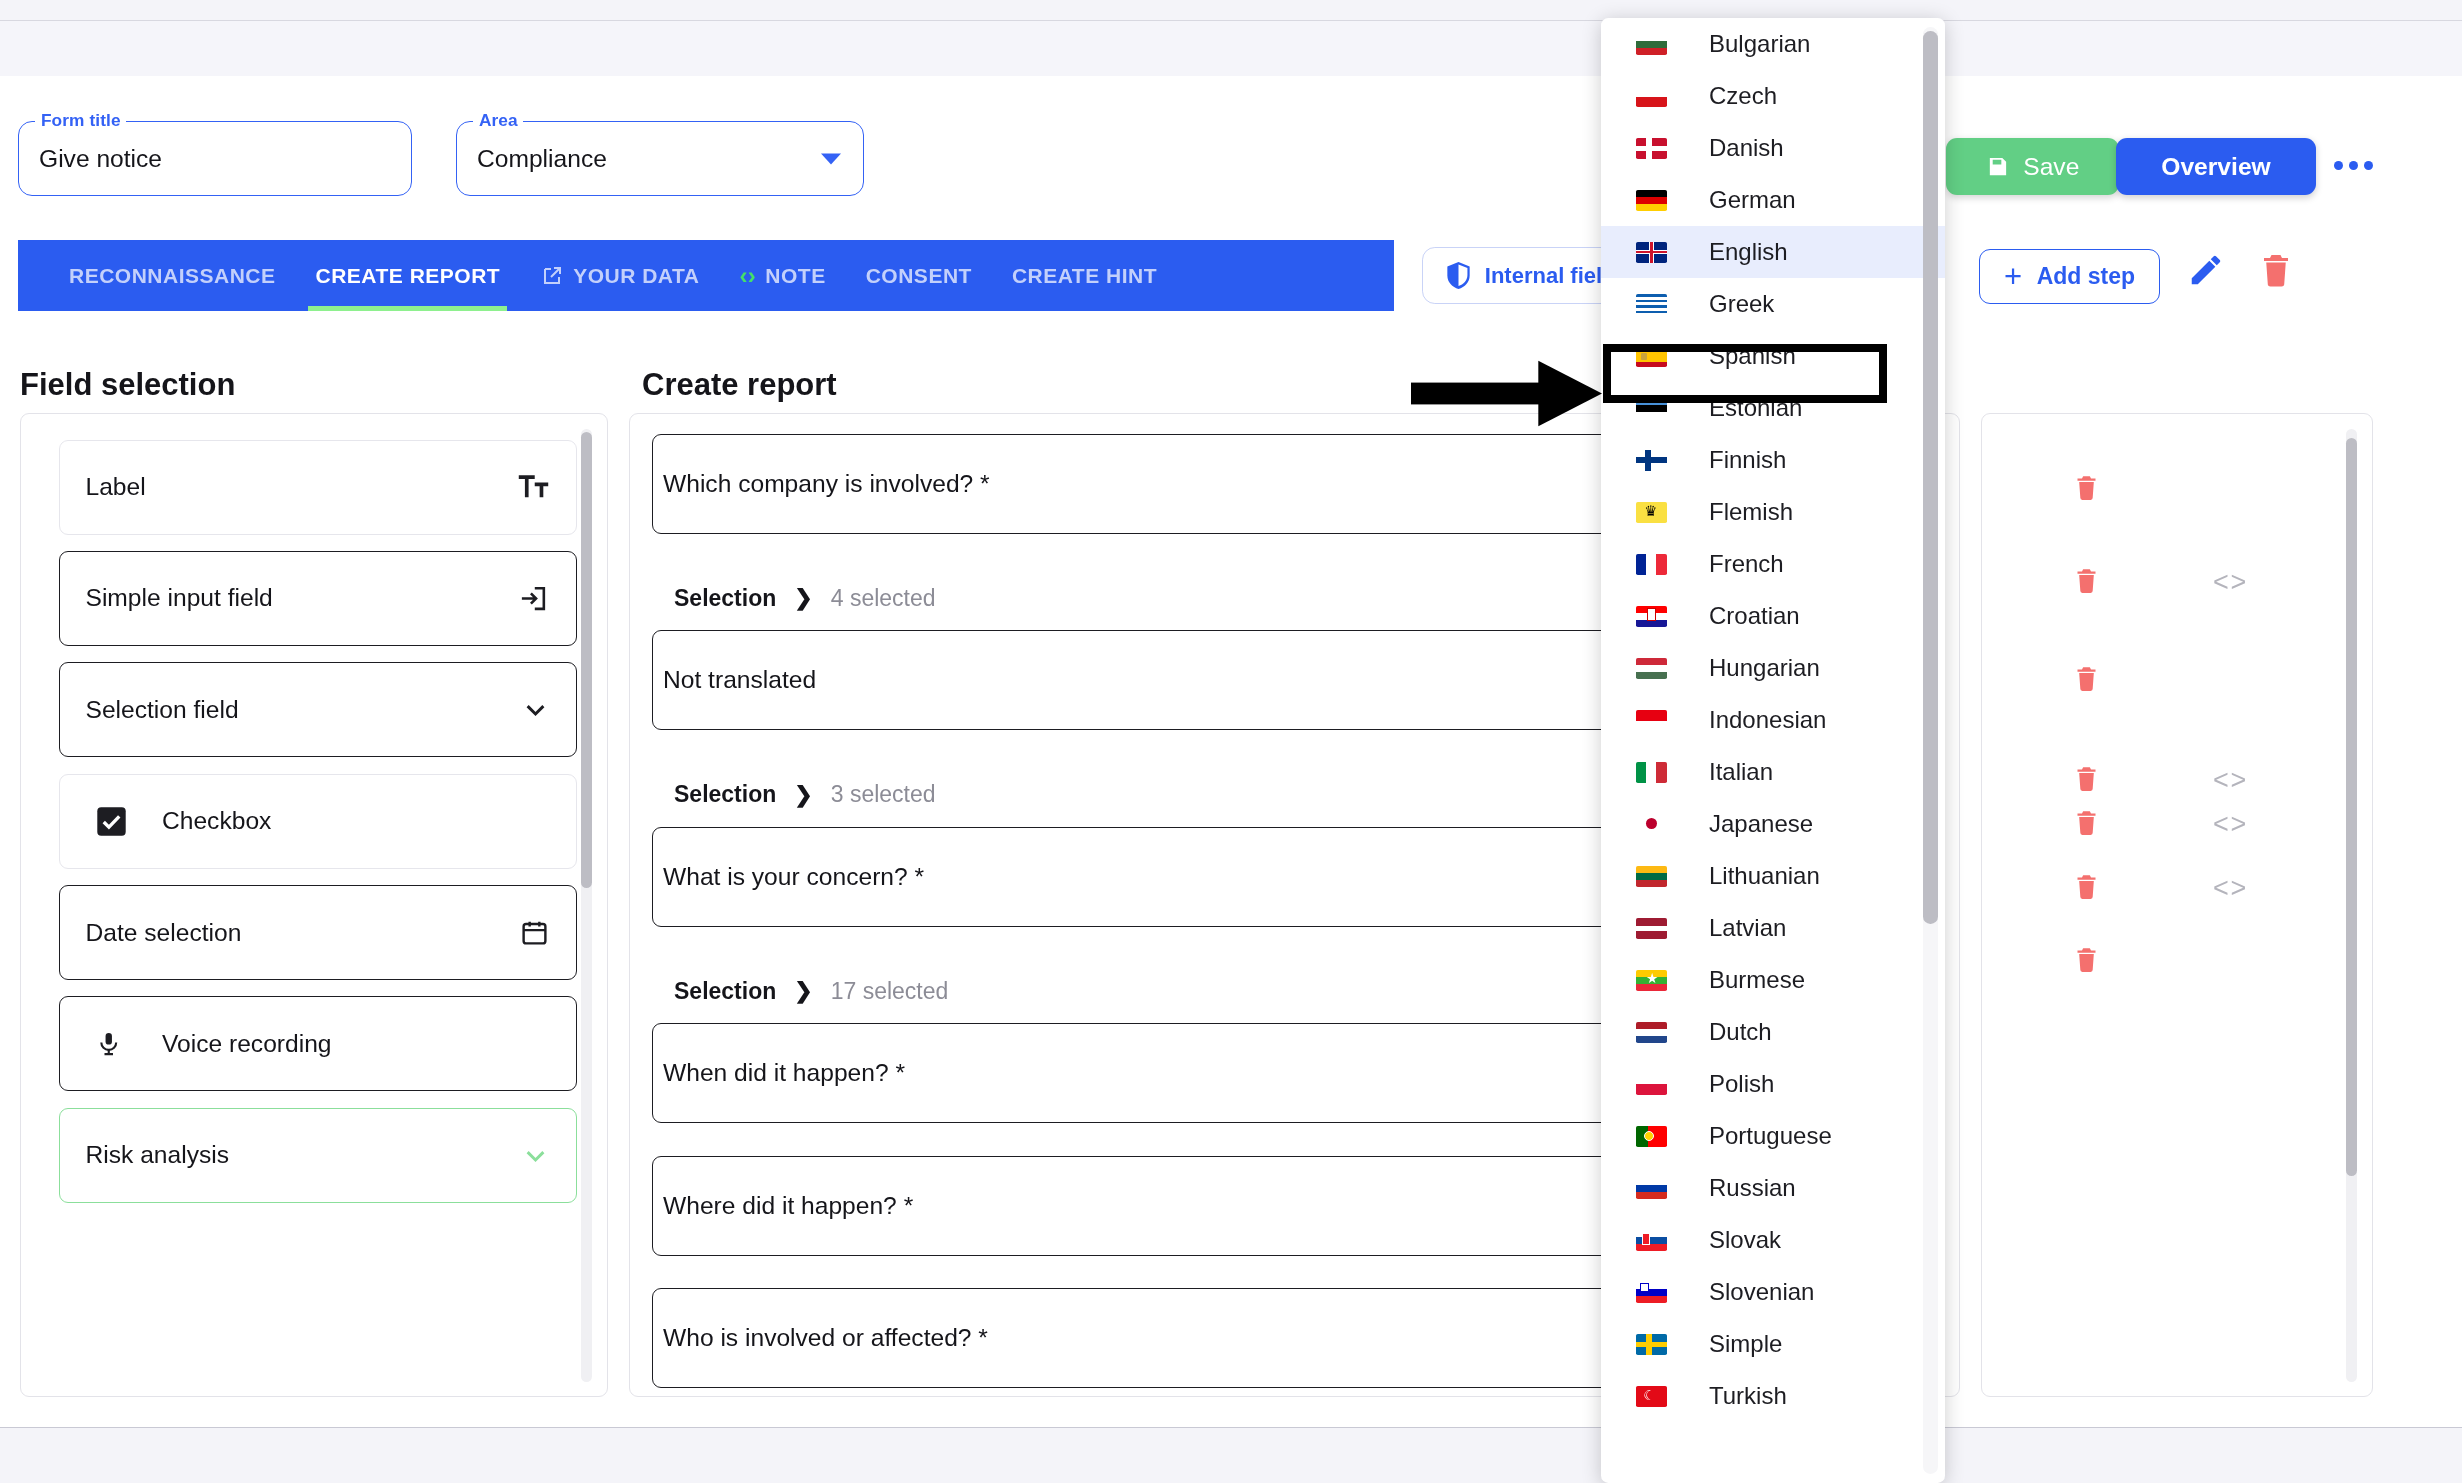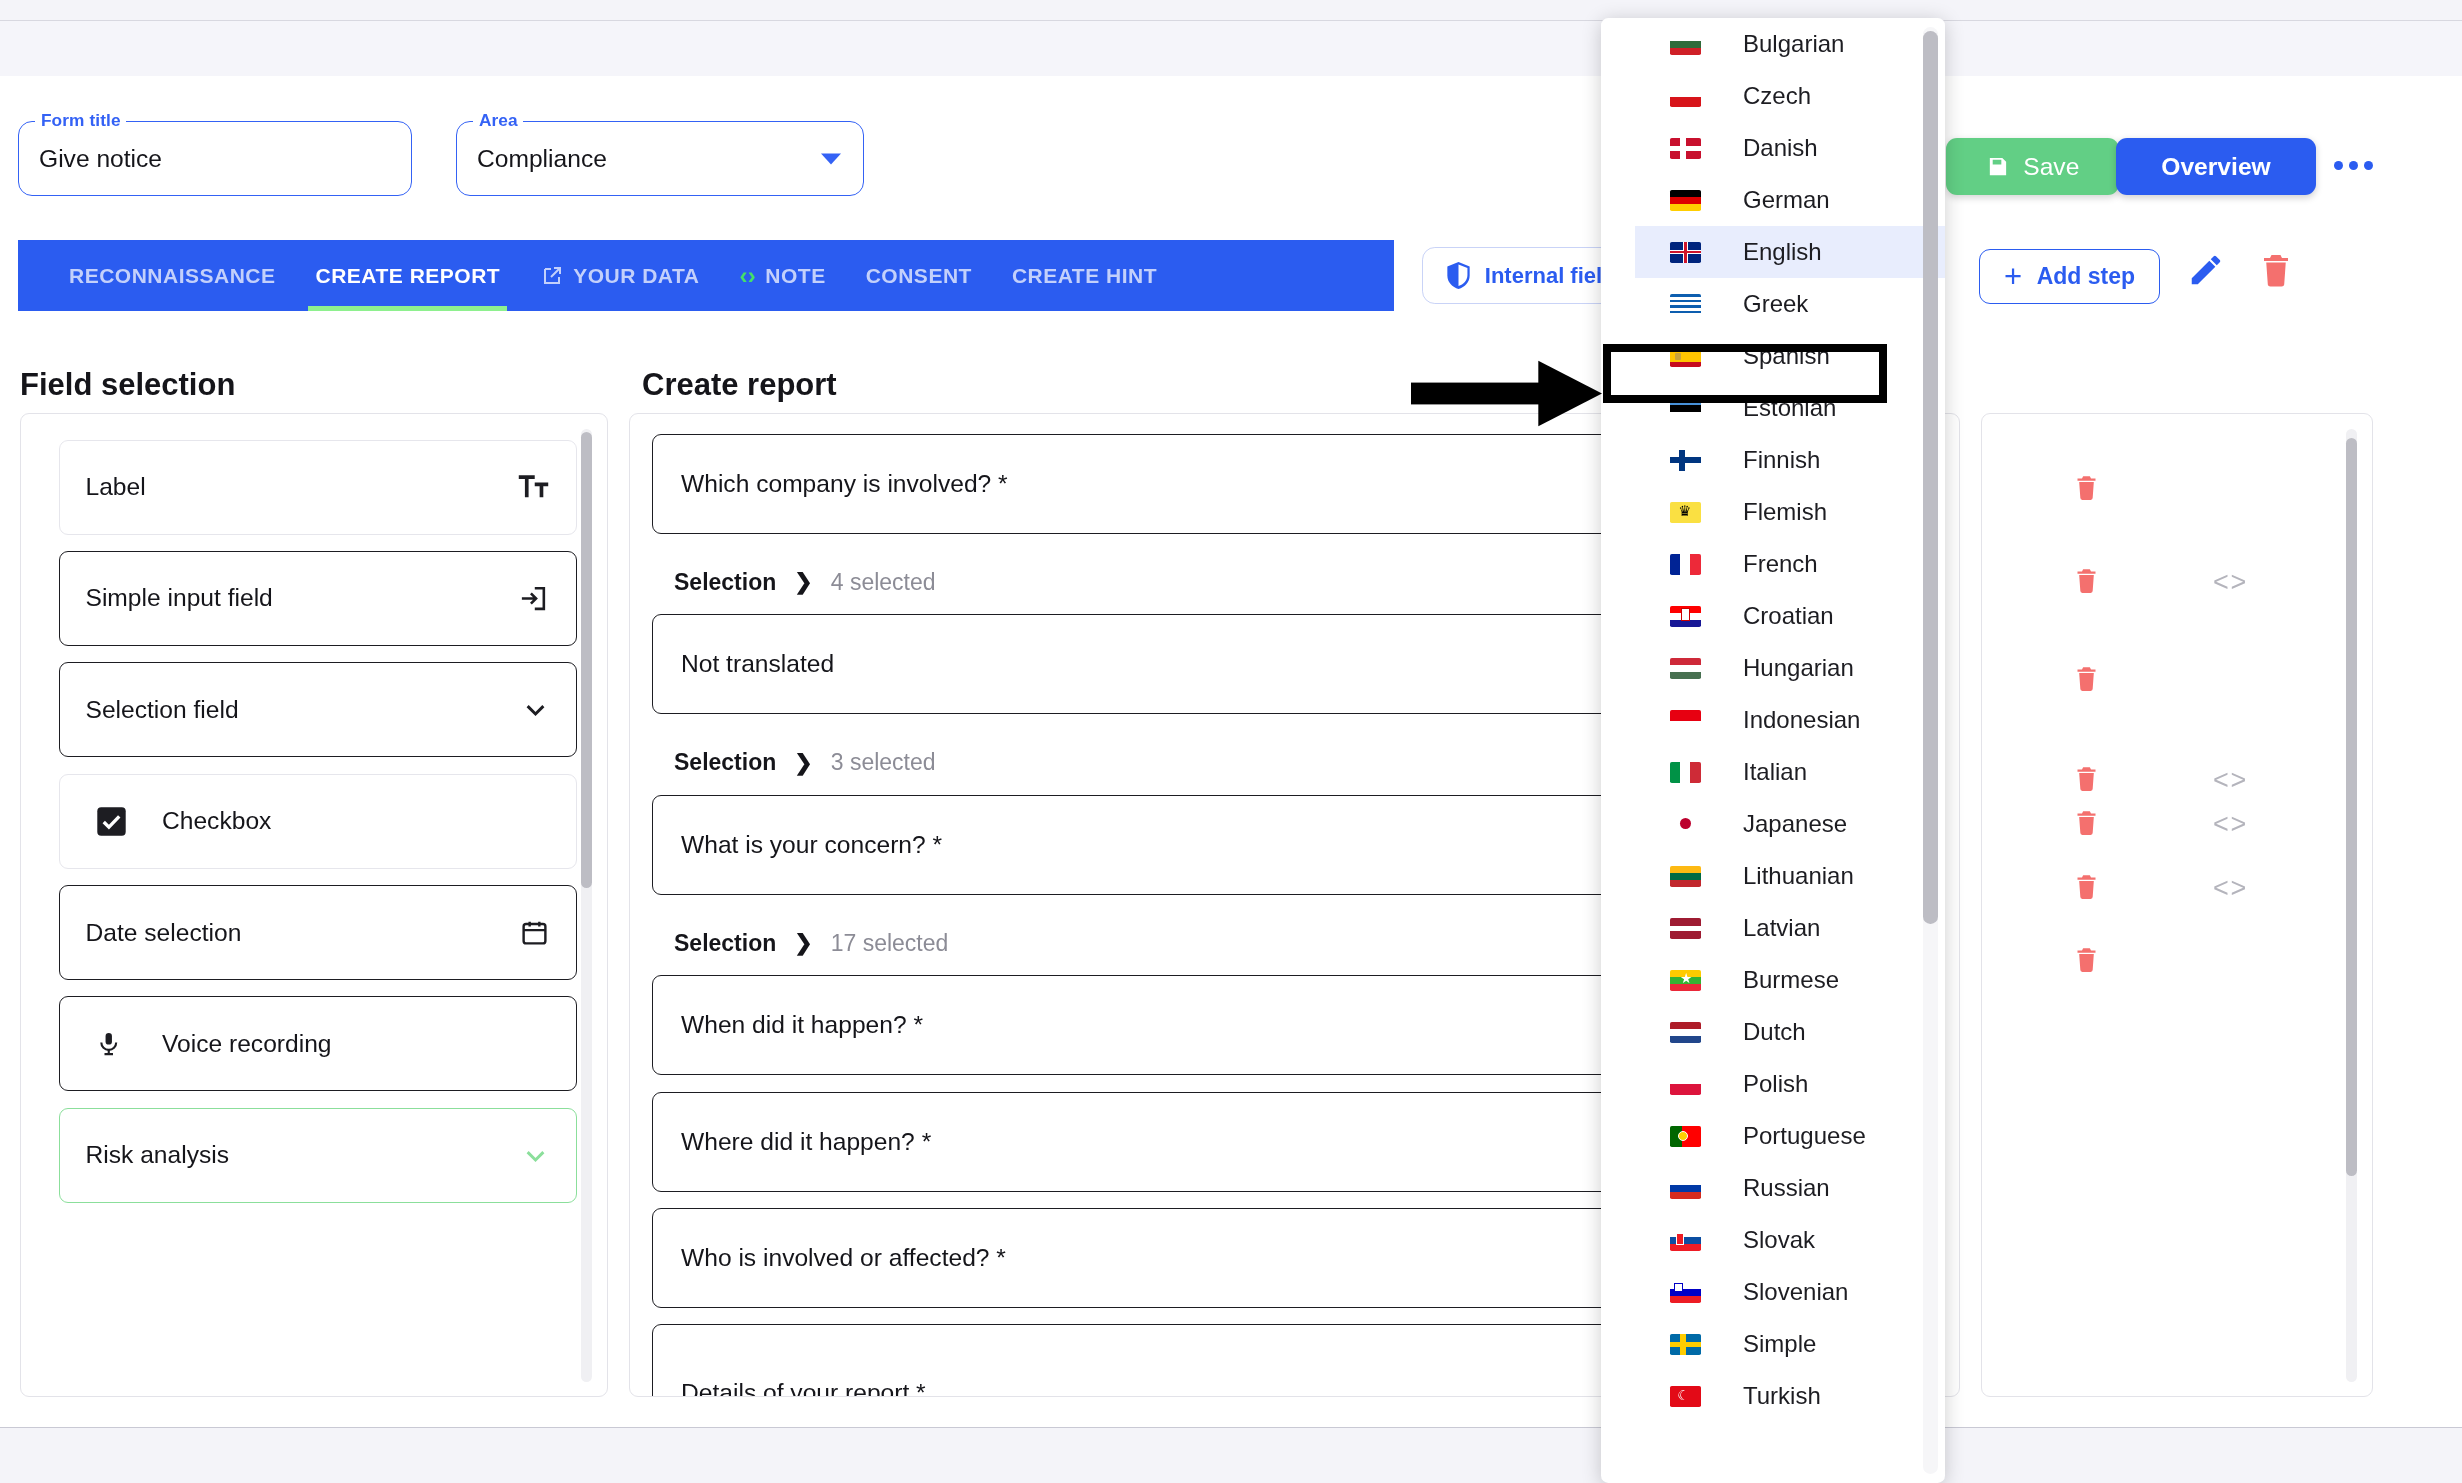--- a/index.html
+++ b/index.html
@@ -128,22 +128,22 @@
   .fs-item .ic-left  { position:absolute; left:36px; display:flex; align-items:center; }
 
   .scroll-track { position:absolute; width:11px; border-radius:5.5px; background:#f0f0f3; }
   .scroll-thumb { position:absolute; width:11px; border-radius:5.5px; background:#bdbdc4; }
 
   
   #panel-report { left:629px; top:392px; width:1331px; height:984px; overflow:hidden; }
   .q-list { position:absolute; left:22px; top:20px; width:1285px; }
   .q-box {
     width:1285px; height:100px; border:1.6px solid #1d1d22; border-radius:9px;
-    background:#fff; display:flex; align-items:center; padding-left:28px;
-    font-size:24.6px; color:#15151a; margin-bottom:0; cursor:pointer;
+    background:#fff; display:flex; align-items:center; padding-left:10px;
+    font-size:24.6px; color:#15151a; margin-bottom:16px; cursor:pointer;
   }
   .q-box.tall { height:137px; align-items:center; }
   .sel-row {
     height:64px; display:flex; align-items:center; gap:18px; padding-left:22px;
     font-size:23px; color:#15151a; font-weight:600;
   }
   .sel-row .chev { color:#15151a; font-size:22px; font-weight:700; }
   .sel-row .cnt  { color:#8c8c96; font-weight:400; }
   .q-gap { height:16.4px; }
 
@@ -153,21 +153,21 @@
   .r-row .r-trash { position:absolute; left:91px; }
   .r-row .r-code  { position:absolute; left:231px; color:#b4b4bc; font-size:27px; letter-spacing:1.8px; }
 
   
   #lang-dropdown {
     position:absolute; left:1601px; top:18px; width:344px; height:1465px;
     background:#fff; border-radius:7.3px;
     box-shadow: 0 3.6px 20px rgba(0,0,0,.20);
     overflow:hidden; z-index:40;
   }
-  .lang-scroll { position:absolute; left:0; top:0; width:344px; height:1338px;margin-left:34px; }
+  .lang-scroll { position:absolute; left:0; top:0; width:344px; height:1338px; }
   .lang-item {
     height:52px; display:flex; align-items:center; padding-left:35px; gap:42px;
     font-size:24px; color:#1d1d22; cursor:pointer; white-space:nowrap;
   }
   .lang-item.hl { background:#e8edfd; }
   .lang-item .flag {
     width:31px; height:21px; flex: 0 0 31px; display:block; border-radius:1.8px;
     overflow:hidden; position:relative;
   }
   .lang-scrollbar-track {

